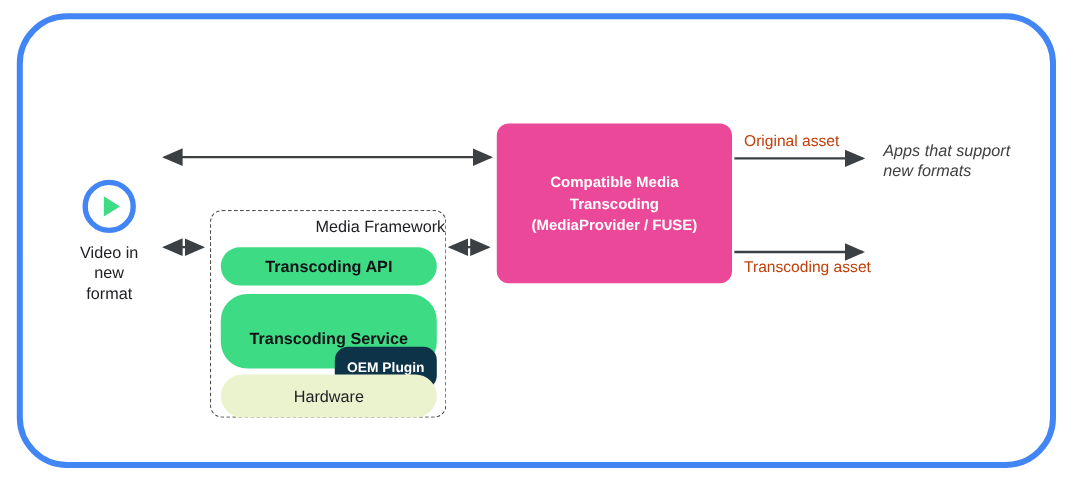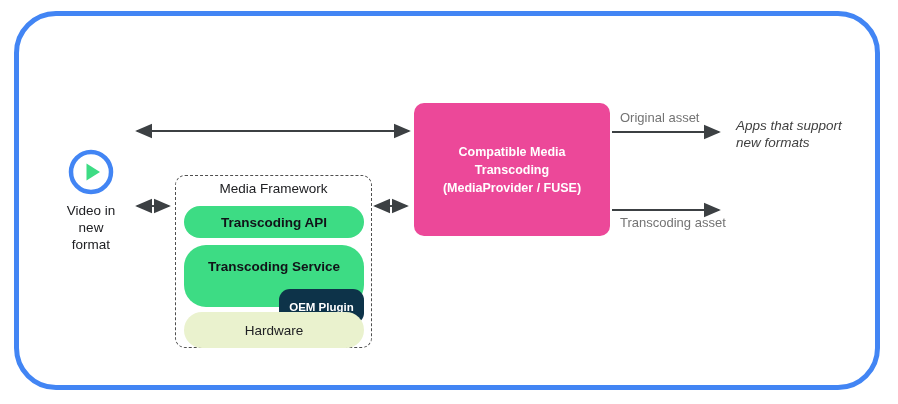--- a/index.html
+++ b/index.html
@@ -63,21 +63,21 @@
     box-sizing: border-box;
     border: 1.6px dashed #4f4f4f;
     border-radius: 10px;
     background: transparent;
   }
   #media-framework-title {
     position: absolute;
     left: 0;
     top: 5px;
     width: 100%;
-    text-align: center;
+    text-align: right;
     font-size: 13.5px;
     color: #202124;
   }
 
   .stack-box {
     position: absolute;
     box-sizing: border-box;
     border-radius: 22px;
     display: flex;
     align-items: center;
@@ -95,21 +95,21 @@
     font-weight: bold;
     color: #111318;
   }
   #transcoding-service-box {
     left: 8px;
     top: 69px;
     width: 180px;
     height: 62px;
     background: #3DDC84;
     align-items: flex-start;
-    padding-top: 14px;
+    padding-top: 30px;
   }
   #transcoding-service-label {
     font-size: 13.5px;
     font-weight: bold;
     color: #111318;
   }
   #oem-plugin-badge {
     position: absolute;
     left: 103px;
     top: 113px;
@@ -168,21 +168,21 @@
   #arrow-top          { left: 128px; top: 122px; }
   #arrow-video-fw     { left: 128px; top: 197px; }
   #arrow-fw-cmt       { left: 366px; top: 197px; }
   #arrow-original     { left: 612px; top: 123px; }
   #arrow-transcoded   { left: 612px; top: 201px; }
 
   
   .asset-label {
     position: absolute;
     font-size: 13px;
-    color: #737373;
+    color: #c2410c;
     white-space: nowrap;
   }
   #original-asset-label   { left: 620px; top: 110px; }
   #transcoded-asset-label { left: 620px; top: 215px; }
 
   .apps-label {
     position: absolute;
     font-size: 13.5px;
     line-height: 17px;
     color: #404040;

